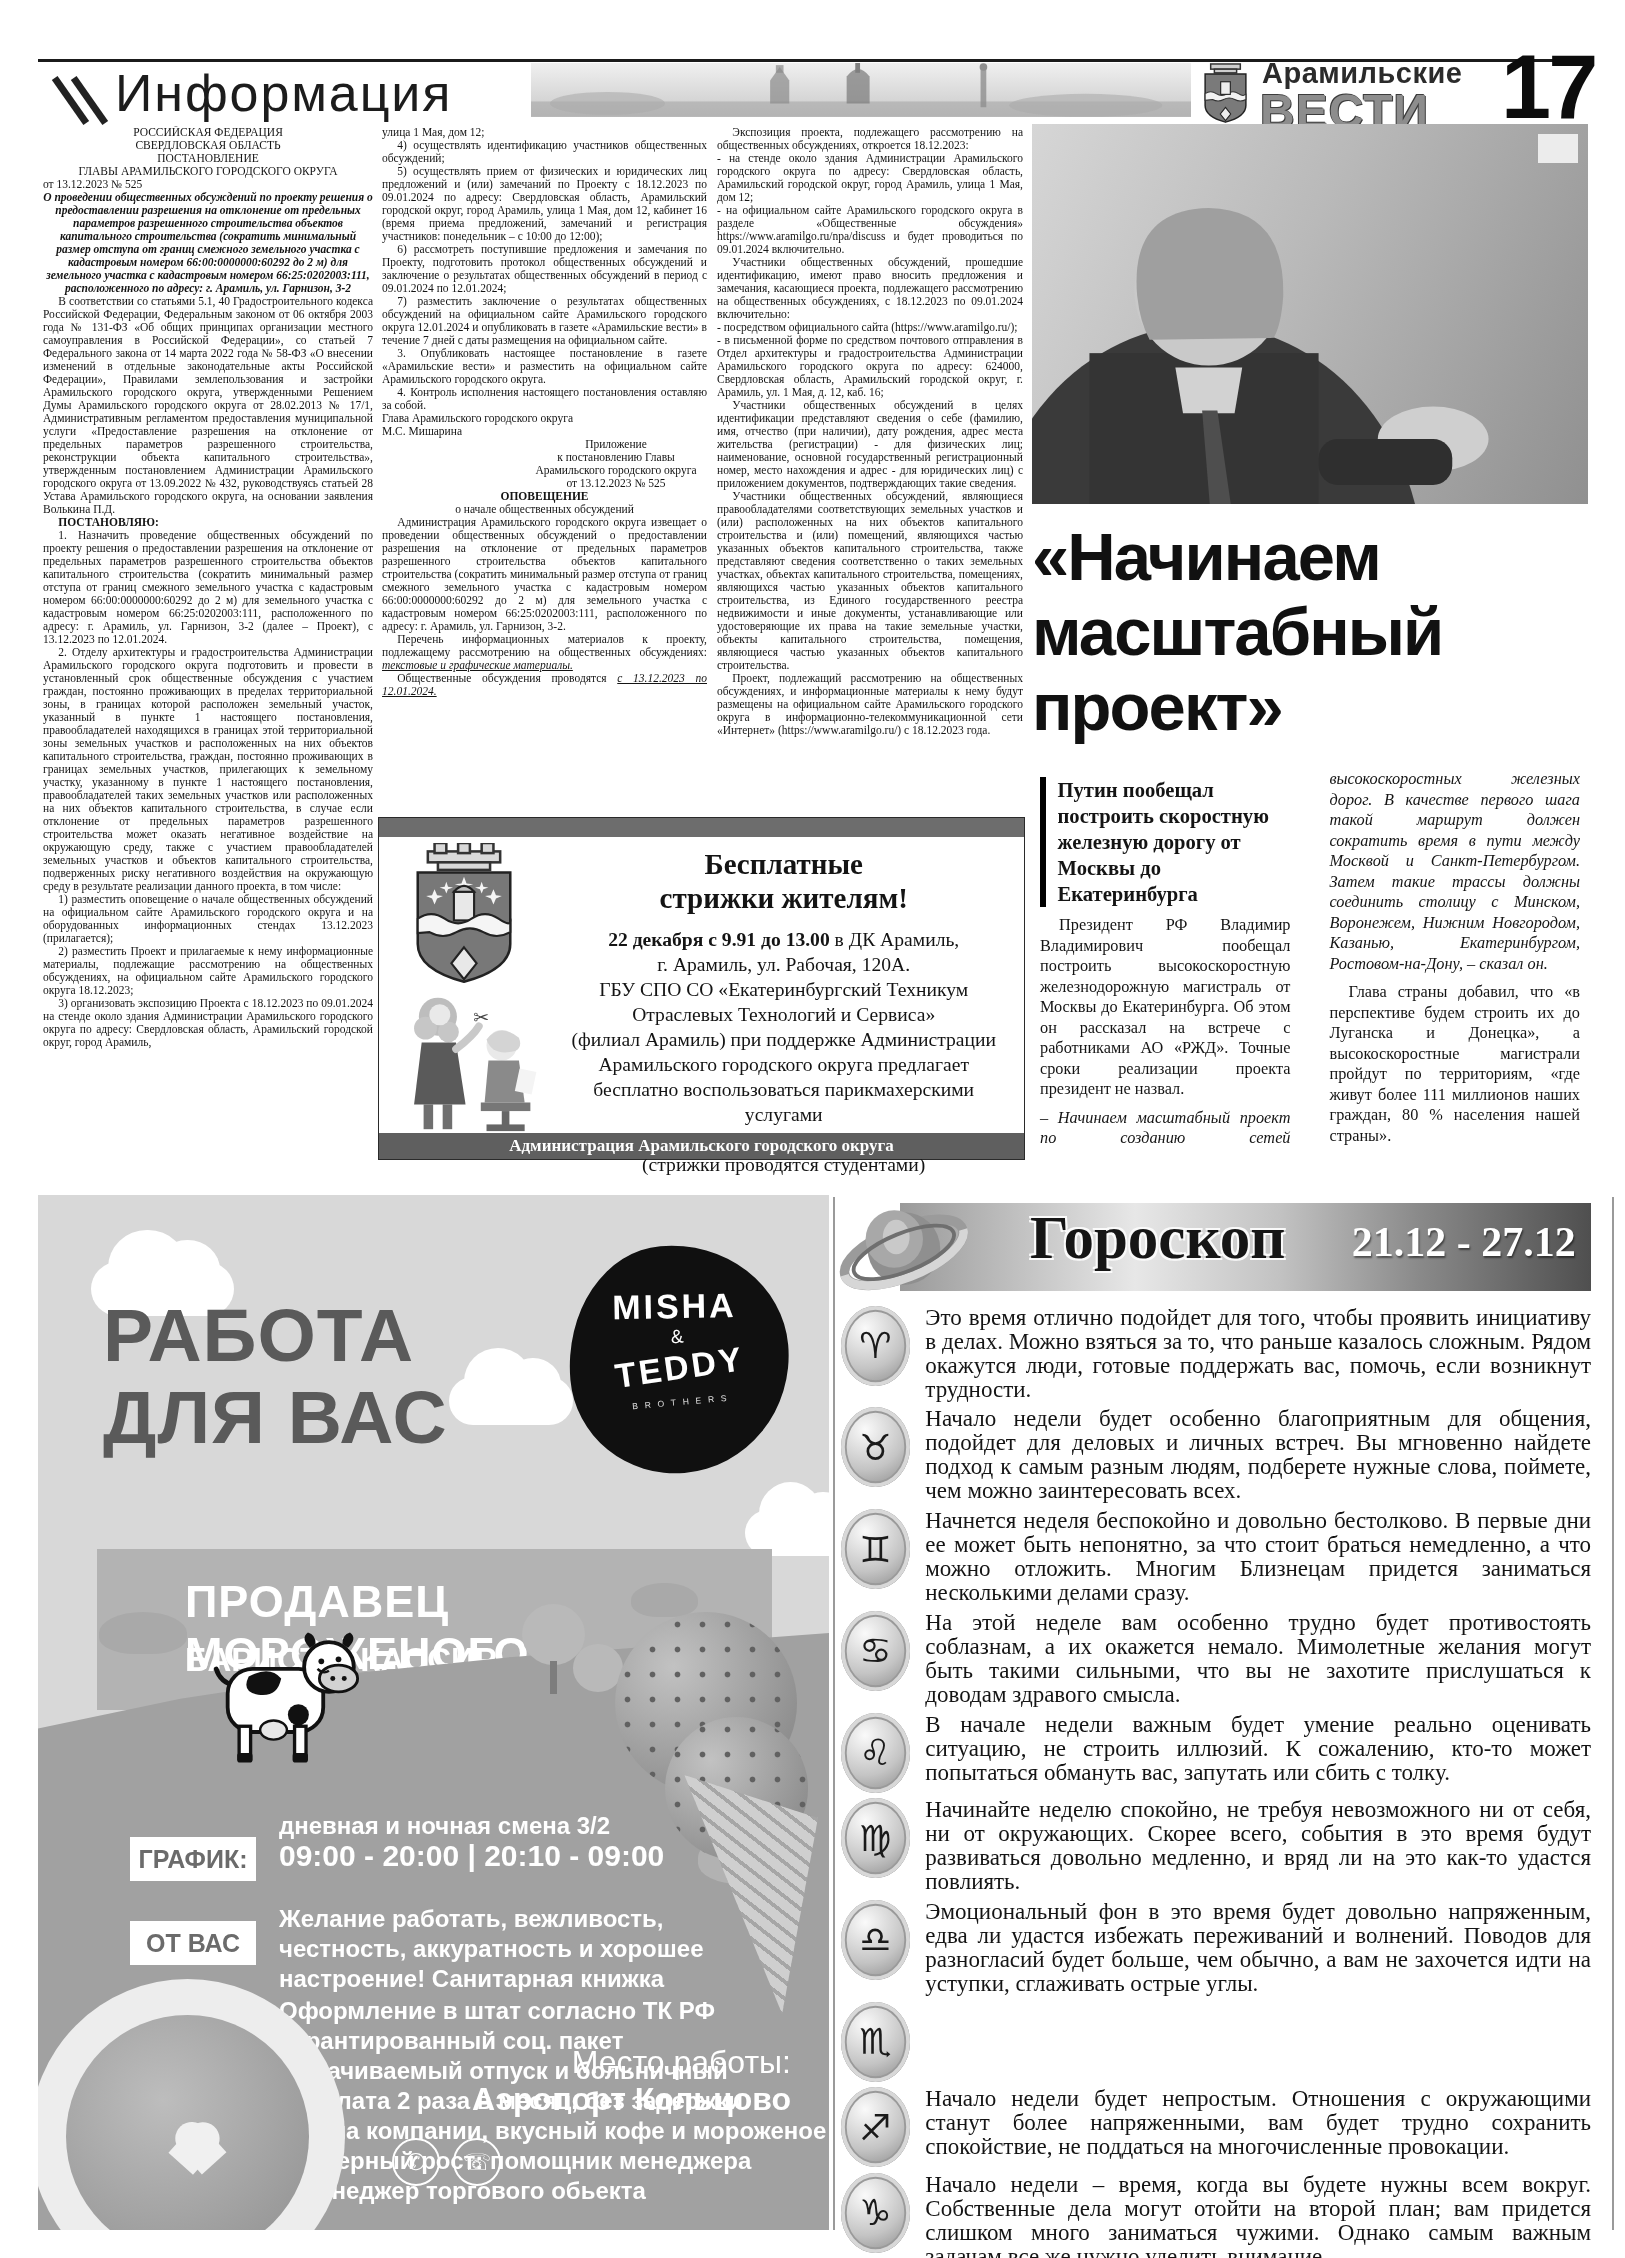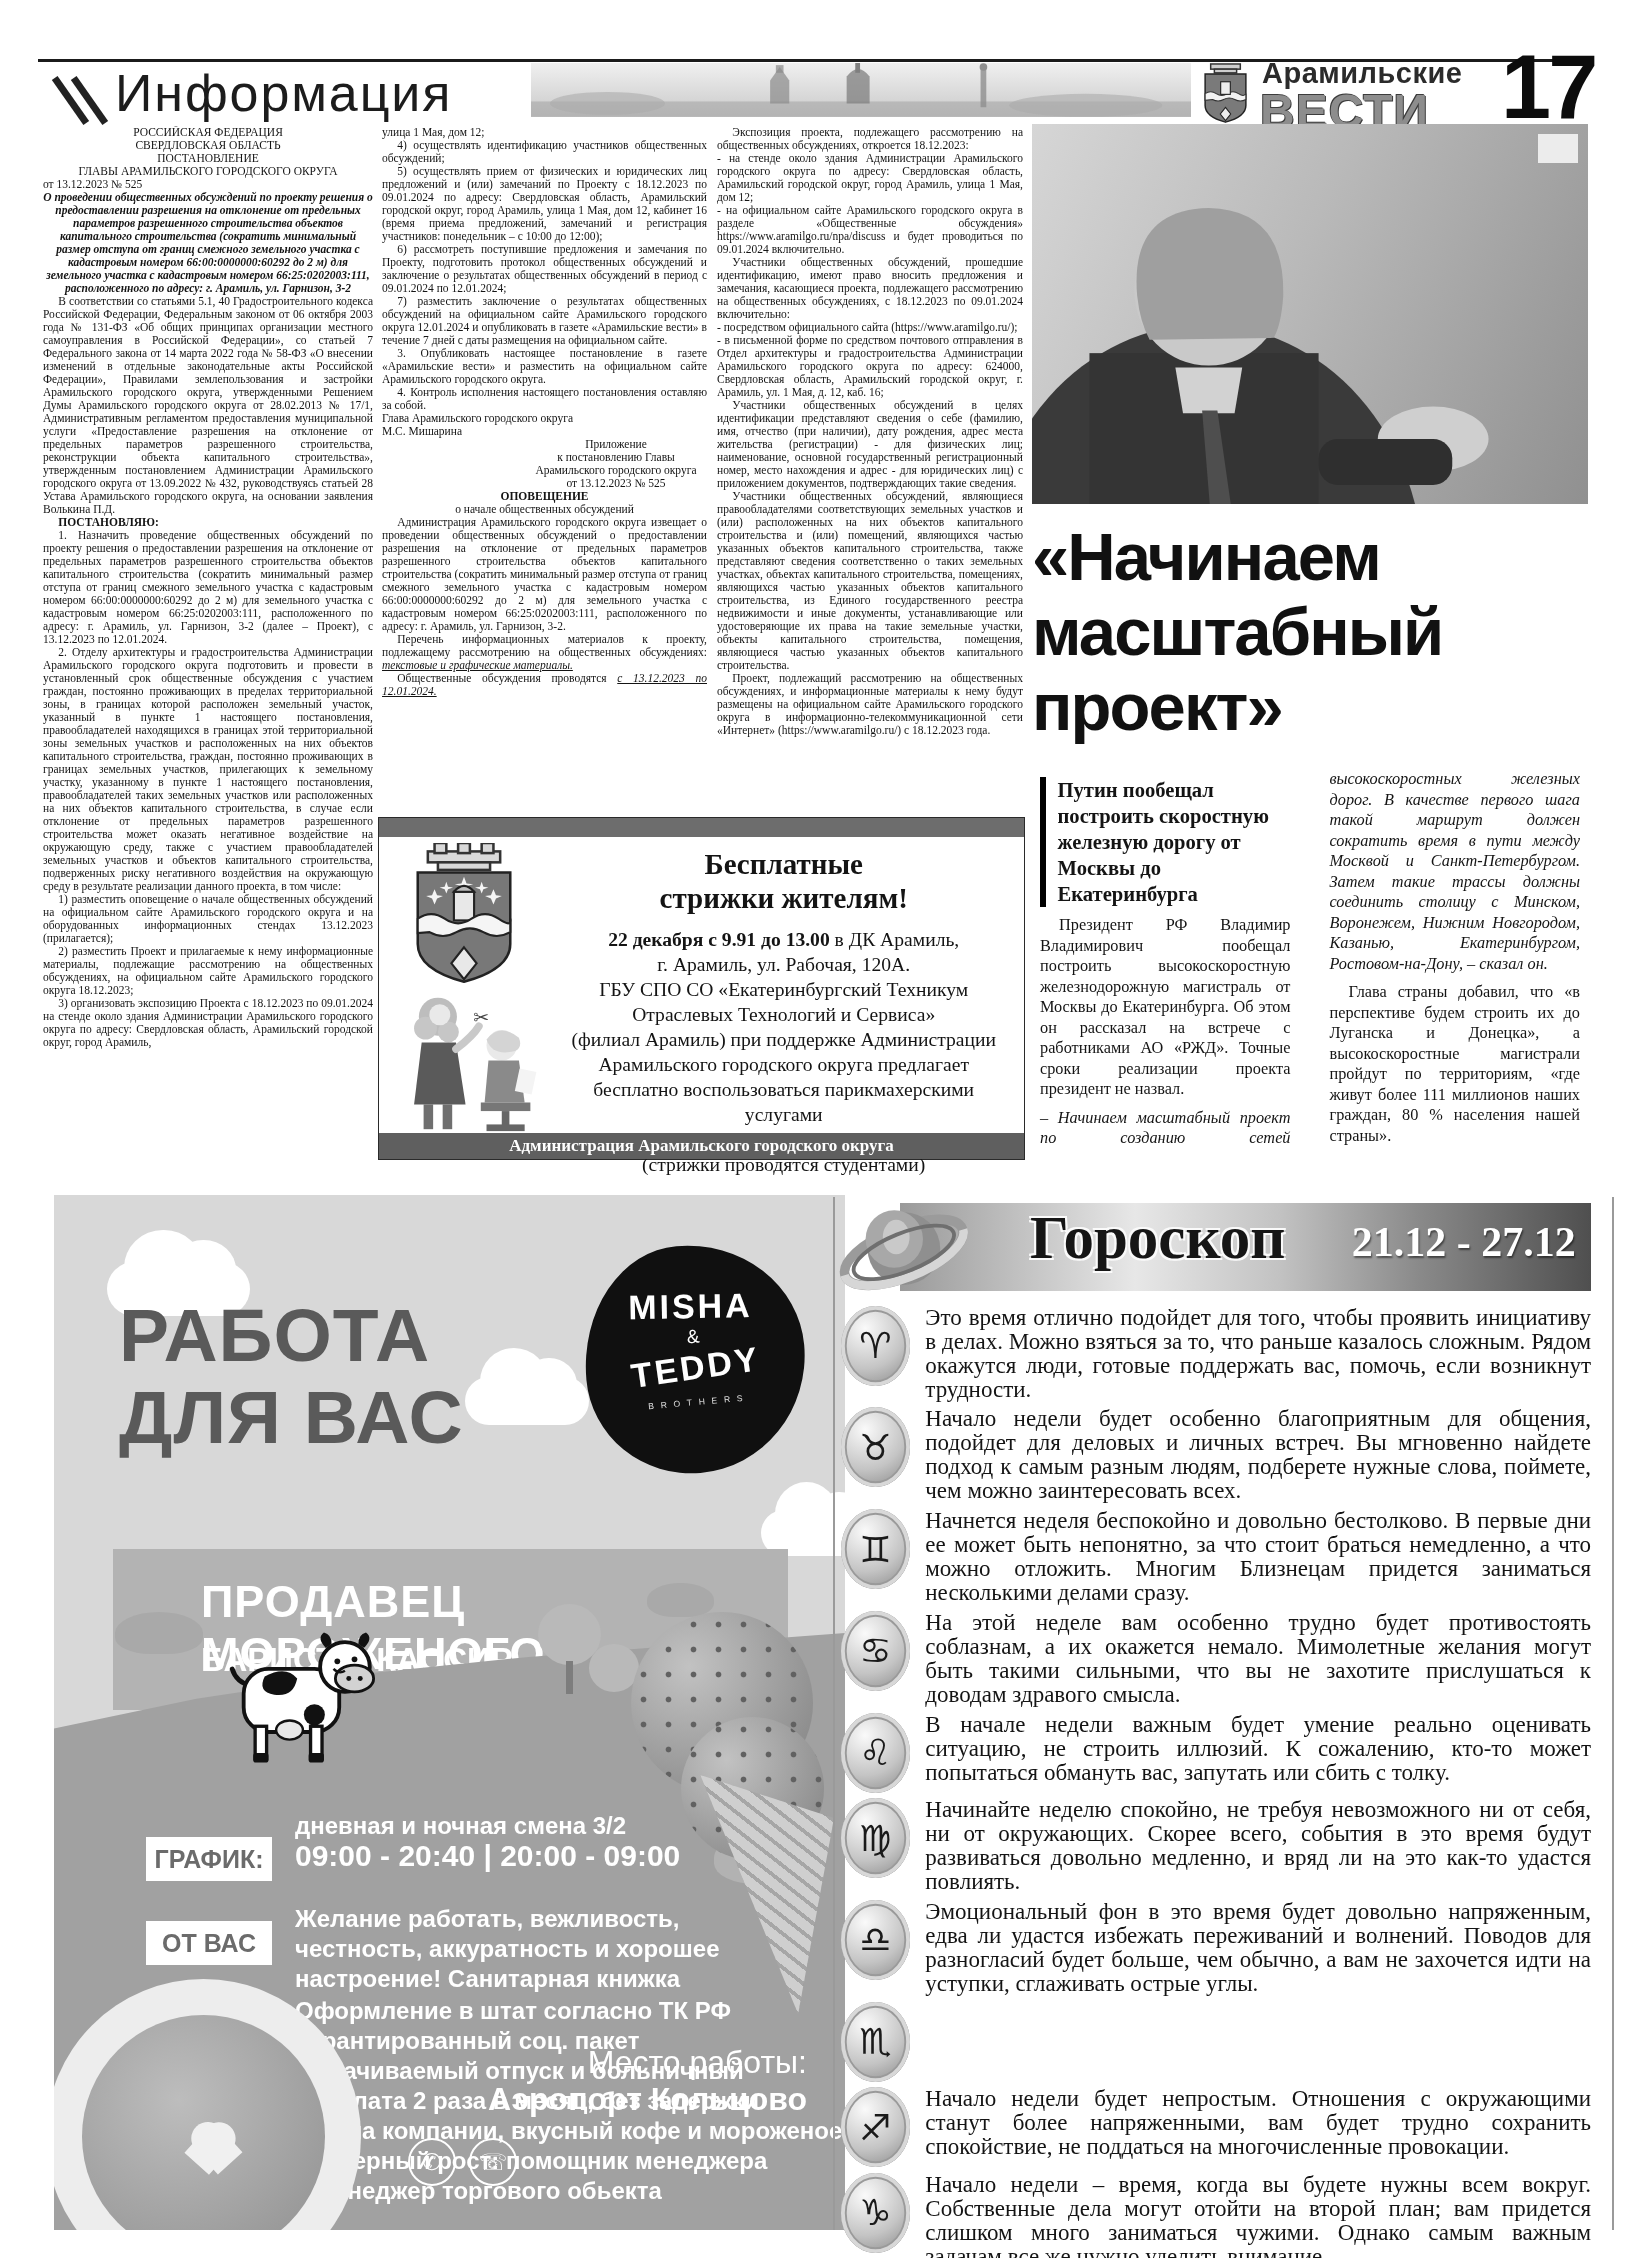--- a/index.html
+++ b/index.html
@@ -60,21 +60,21 @@
   .a-headline{margin:15.3px 0 0 0;font-family:"Liberation Sans",sans-serif;font-weight:bold;
         font-size:67px;line-height:75px;letter-spacing:-1.9px;color:#111;}
   .a-body{margin-top:25px;height:394px;column-count:2;column-gap:23px;font-size:16.3px;line-height:20.5px;text-align:justify;overflow:hidden;}
   .a-lead{border-left:6.7px solid #000;padding-left:11.5px;font-weight:bold;font-size:20.6px;line-height:26px;
         margin:0 0 13.4px 0;text-align:left;}
   .a-body p{margin:8px;}
   .a-body .ind{text-indent:19px;}
   .a-quote{font-style:italic;}
   .a-source{margin-top:15.3px;text-align:right;font-weight:bold;font-style:italic;font-size:19px;line-height:24px;}
   
-  .job{left:54px;top:1195px;width:791px;height:1035px;background:#d8d8d8;overflow:hidden;
+  .job{left:38px;top:1195px;width:791px;height:1035px;background:#d8d8d8;overflow:hidden;
         font-family:"Liberation Sans",sans-serif;}
   .cloud{position:absolute;background:#fff;border-radius:48px;}
   .cloud:before,.cloud:after{content:"";position:absolute;background:#fff;border-radius:50%;}
   .cloud:before{width:55%;height:140%;left:12%;top:-60%;}
   .cloud:after{width:45%;height:110%;right:10%;top:-40%;}
   .job-title{position:absolute;left:65px;top:99px;font-size:75px;line-height:82px;font-weight:bold;
         color:#5a5a5a;letter-spacing:1px;}
   .mt-logo{position:absolute;left:531px;top:50px;width:220px;height:228px;background:#101010;
         border-radius:46% 54% 52% 48%/55% 48% 52% 45%;transform:rotate(-5deg);
         color:#fff;text-align:center;padding-top:42px;box-sizing:border-box;}
@@ -378,21 +378,21 @@
     </svg>
 
     <div class="icecream">
       <div class="scoop" style="left:17px;top:0;width:182px;height:182px;"></div>
       <div class="scoop" style="left:67px;top:105px;width:143px;height:143px;"></div>
       <div class="cone"></div>
     </div>
 
     <div class="label-box" style="left:92px;top:642px;">ГРАФИК:</div>
     <div class="wtext" style="left:241px;top:616px;">дневная и ночная смена 3/2</div>
-    <div class="wtext" style="left:241px;top:646px;font-size:30px;">09:00 - 20:40 | 20:00 - 09:00</div>
+    <div class="wtext" style="left:241px;top:646px;font-size:30px;">09:00 - 20:00 | 20:10 - 09:00</div>
 
     <div class="label-box" style="left:92px;top:726px;">ОТ ВАС</div>
     <div class="wtext" style="left:241px;top:709px;">
       <div>Желание работать, вежливость,</div>
       <div>честность, аккуратность и хорошее</div>
       <div>настроение! Санитарная книжка</div>
     </div>
 
     <div class="label-box" style="left:92px;top:809px;">ОТ НАС</div>
     <div class="wtext" style="left:241px;top:801px;">

